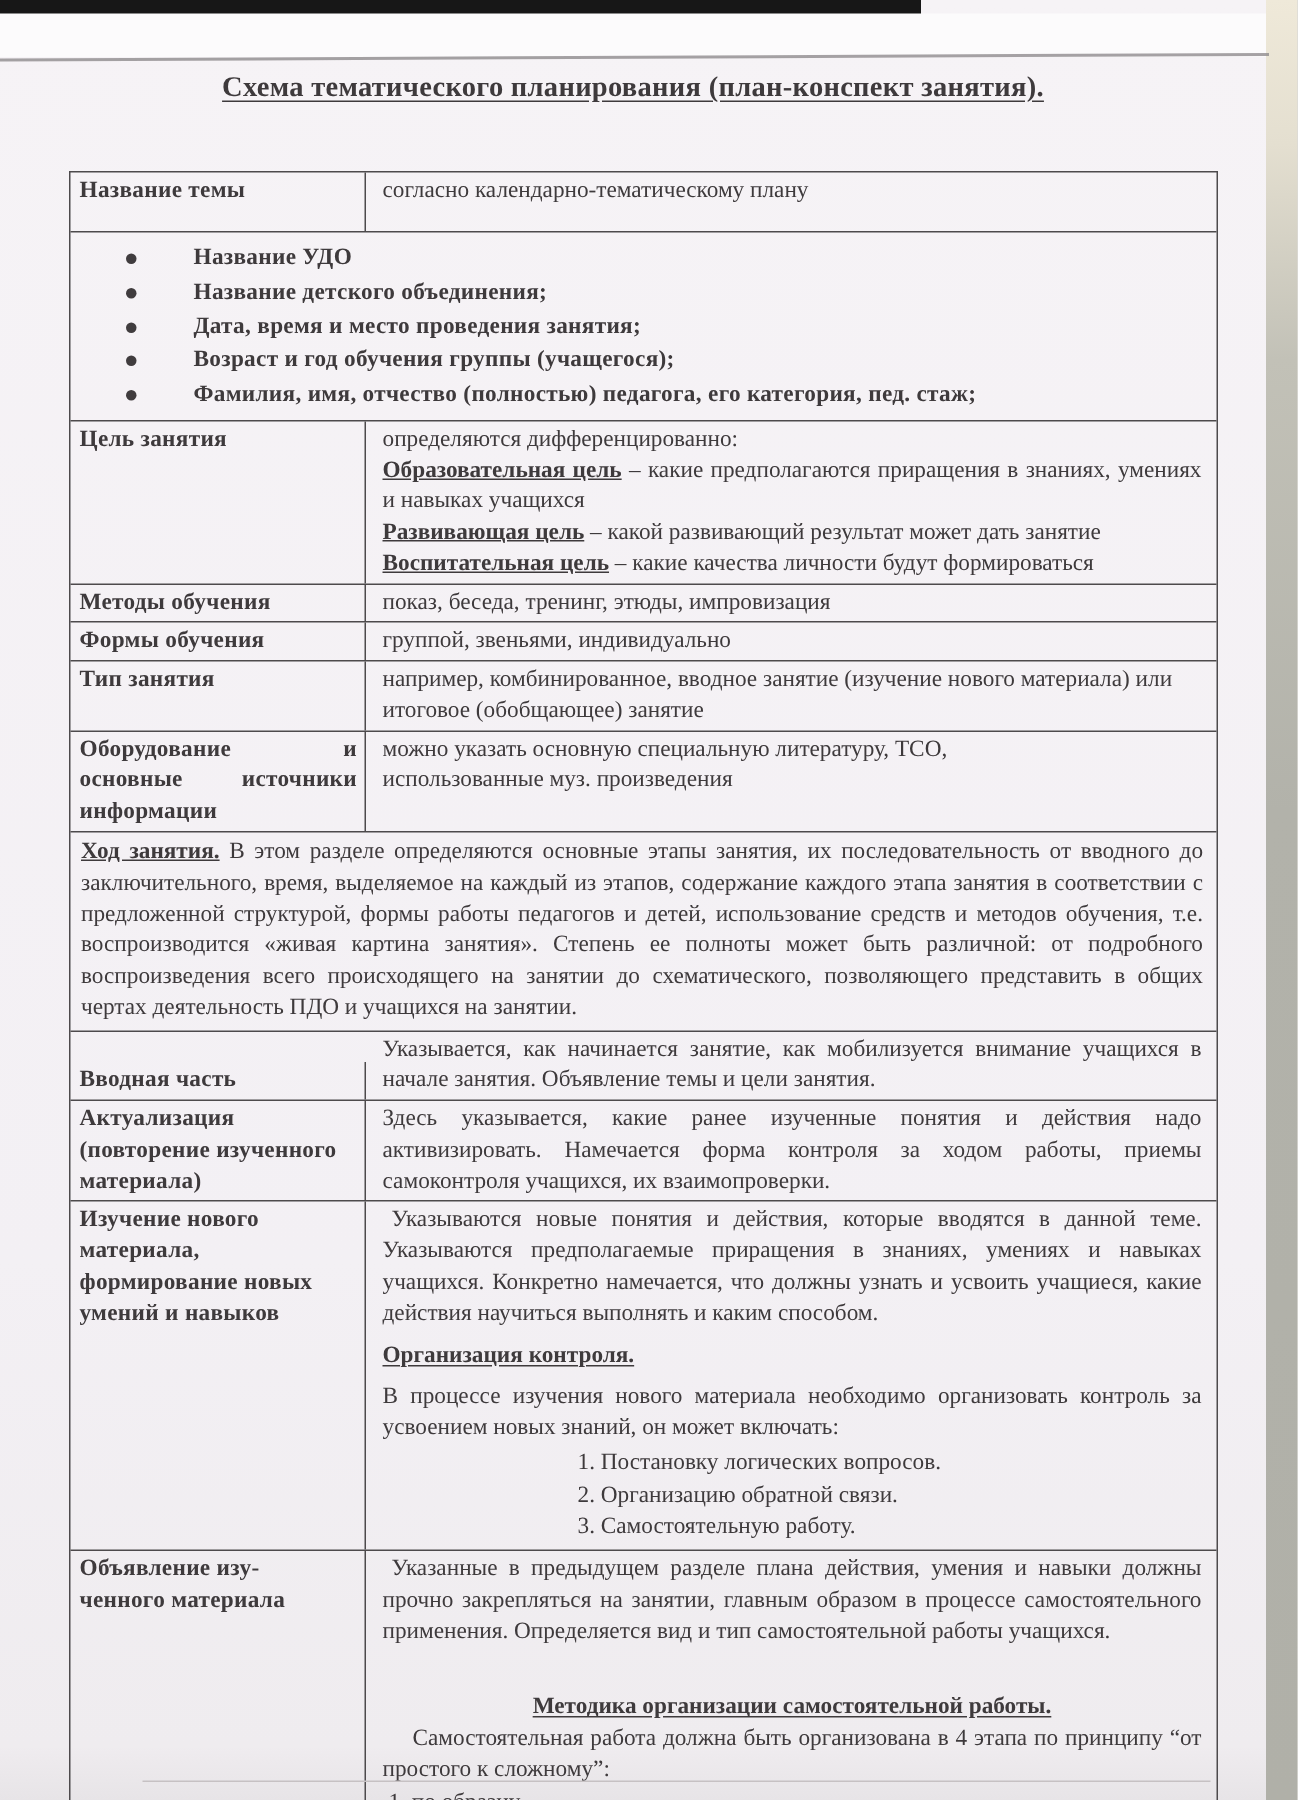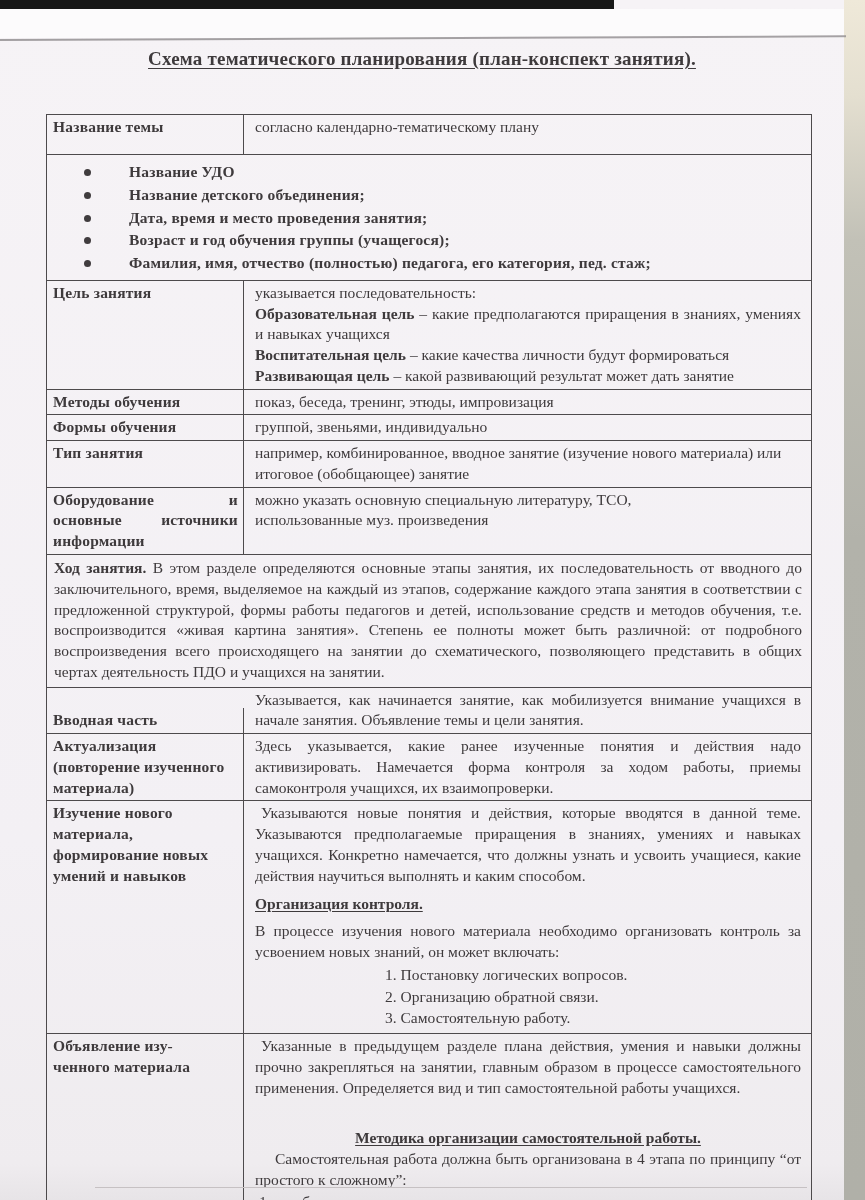--- a/index.html
+++ b/index.html
@@ -25,21 +25,21 @@
   .tbl{position:absolute;left:46px;top:114px;width:764px;border:1.6px solid #4d4a4c;
     font-size:15.5px;line-height:1.34;}
   .row{display:flex;border-top:1.6px solid #4d4a4c;}
   .row:first-child{border-top:none;}
   .cl{width:185px;flex:0 0 185px;border-right:1.6px solid #4d4a4c;
     font-weight:bold;padding:2px 5px 2px 6px;letter-spacing:.2px;}
   .cl.just{text-align:justify;}
   .cr{flex:1;padding:2px 10px 2px 11px;}
   .full{flex:1;padding:3px 9px 4px 7px;}
   .just{text-align:justify;}
-  .b{font-weight:bold;}
+  .b{font-weight:bold;text-decoration:underline;}
   .hd{font-weight:bold;text-decoration:underline;text-underline-offset:2px;}
   .center{text-align:center;}
   p{margin:0;}
   .sp-above{margin-top:7px;}
 
   
   .bullets{list-style:none;margin:4px 0 2px 0;padding:0;font-weight:bold;letter-spacing:.2px;}
   .bullets li{position:relative;padding-left:82px;margin:2px 0;}
   .dot{position:absolute;left:37px;top:7px;width:7px;height:7px;border-radius:50%;background:#403c3e;}
 
@@ -80,24 +80,24 @@
             <li><span class="dot"></span><span>Дата, время и место проведения занятия;</span></li>
             <li><span class="dot"></span><span>Возраст и год обучения группы (учащегося);</span></li>
             <li><span class="dot"></span><span>Фамилия, имя, отчество (полностью) педагога, его категория, пед. стаж;</span></li>
           </ul>
         </div>
       </div>
 
       <div class="row" style="min-height:99px;">
         <div class="cl">Цель занятия</div>
         <div class="cr">
-          <p>указывается последовательность:</p>
+          <p>определяются дифференцированно:</p>
           <p class="just"><span class="b">Образовательная цель</span><span> – какие предполагаются приращения в знаниях, умениях и навыках учащихся</span></p>
+          <p><span class="b">Развивающая цель</span><span> – какой развивающий результат может дать занятие</span></p>
           <p><span class="b">Воспитательная цель</span><span> – какие качества личности будут формироваться</span></p>
-          <p><span class="b">Развивающая цель</span><span> – какой развивающий результат может дать занятие</span></p>
         </div>
       </div>
 
       <div class="row" style="min-height:21px;">
         <div class="cl">Методы обучения</div>
         <div class="cr">показ, беседа, тренинг, этюды, импровизация</div>
       </div>
 
       <div class="row" style="min-height:21px;">
         <div class="cl">Формы обучения</div>

